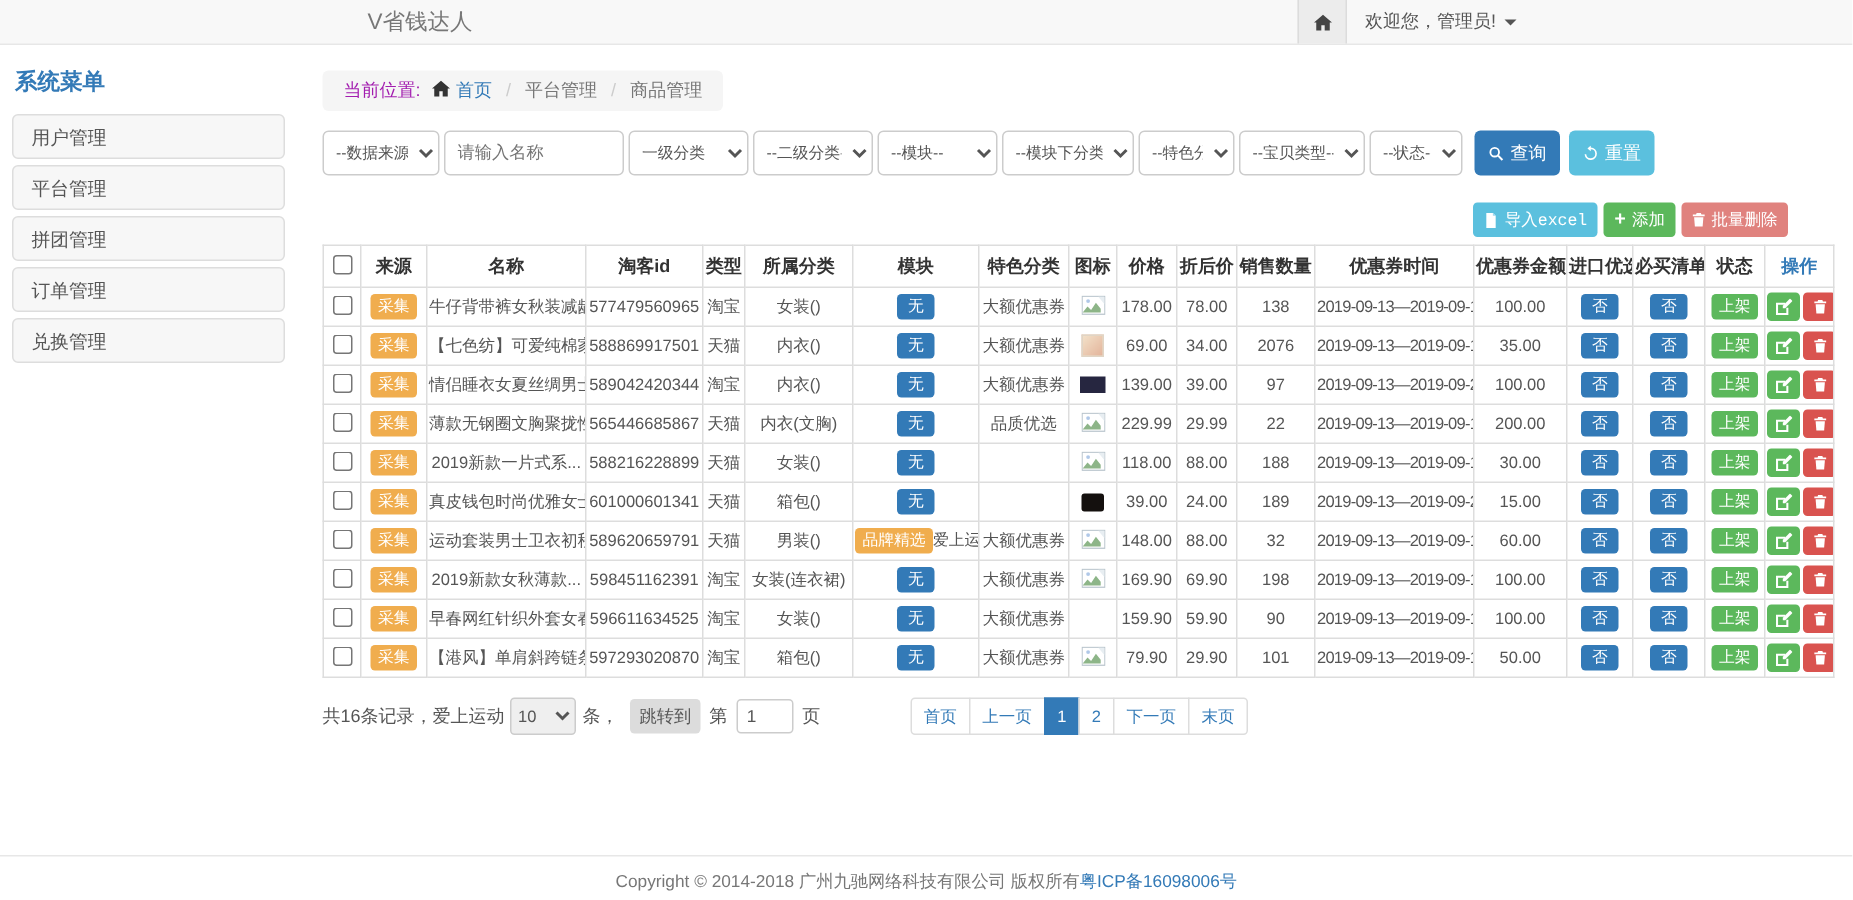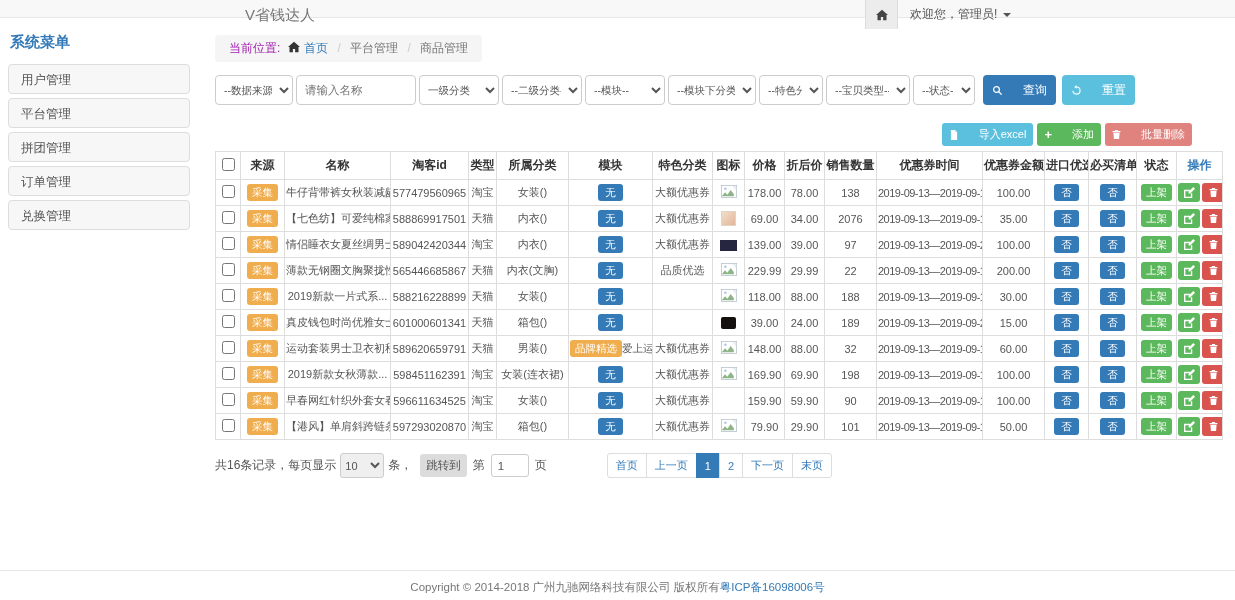--- a/index.html
+++ b/index.html
@@ -2,21 +2,21 @@
 <html><head>
 <meta charset="utf-8">
 <style>
   * { box-sizing: border-box; margin: 0; padding: 0; }
   html,body { width:1235px; height:600px; }
   body {
     font-family: "Liberation Sans", "DejaVu Sans", sans-serif;
     background:#fff; color:#555; overflow:hidden; position:relative;
   }
   
-  .topbar { height:18px; background:#f8f8f8; border-bottom:1px solid #e7e7e7; position:relative; }
+  .topbar { height:30px; background:#f8f8f8; border-bottom:1px solid #e7e7e7; position:relative; }
   .brand { position:absolute; left:245px; top:0; line-height:30px; font-size:15px; color:#777; }
   .topbar-right { position:absolute; left:865px; top:0; height:29px; display:flex; align-items:center; }
   .home-btn { width:33px; height:29px; display:flex; align-items:center; justify-content:center;
     background:#ececec; border-left:1px solid #dcdcdc; border-right:1px solid #dcdcdc; cursor:pointer; color:#444; }
   .welcome { font-size:12px; color:#555; padding:0 12px; display:flex; align-items:center; gap:6px; cursor:pointer; }
   .caret { width:0; height:0; border-left:4px solid transparent; border-right:4px solid transparent; border-top:4px solid #555; }
   
   .layout { display:flex; height:540px; overflow:hidden; }
   
   .sidebar { width:182px; margin-left:8px; padding-top:13px; flex:none; }
@@ -38,21 +38,21 @@
   .breadcrumb .crumb { color:#777; }
   
   .filters { display:flex; margin-top:13px; gap:3px; align-items:center; }
   .f-sel, .f-input { height:30px; border:1px solid #ccc; border-radius:4px; font-size:10.5px; color:#555;
     background:#fff; padding:0 4px; font-family:inherit; }
   .f-input { width:120px; padding:0 8px; font-size:11.5px; }
   .f-data-source{width:78px} .f-level1-category{width:80px} .f-level2-category{width:80px}
   .f-module{width:80px} .f-module-sub-category{width:88px} .f-feature-category{width:64px}
   .f-item-type{width:84px} .f-status{width:62px}
   .btn { border:none; border-radius:4px; color:#fff; font-size:12px; height:30px; display:inline-flex;
-    align-items:center; gap:20px; padding:0 9px; cursor:pointer; font-family:Liberation Sans, sans-serif; }
+    align-items:center; gap:4px; padding:0 9px; cursor:pointer; font-family:Liberation Mono, monospace; }
   .btn-search { background:#337ab7; margin-left:5px; }
   .btn-reset { background:#5bc0de; margin-left:3px; }
   
   .actions { display:flex; justify-content:flex-end; gap:4px; margin-top:18px; margin-right:30px; }
   .actions .btn { height:23px; font-size:11px; padding:0 7px; border-radius:3px; }
   .btn-import { background:#5bc0de; }
   .btn-add { background:#5cb85c; }
   .btn-add .plus { font-weight:bold; font-size:13px; line-height:1; }
   .btn-batch-delete { background:#e0827e; }
   
@@ -621,21 +621,21 @@
                     <path d="M5.5 0h5l.7 1.8H15v2H1v-2h3.8z"></path>
                     <path d="M2.5 5h11l-.9 11H3.4z"></path>
                   </svg>
                 </span>
               </button></td>
           </tr>
         </tbody>
     </table>
 
     <div class="pagination-row">
-      <span>共16条记录，每页显示</span>
+      <span>共16条记录，爱上运动</span>
       <select class="page-size-select">
         <option>10</option>
       </select>
       <span>条，</span>
       <span class="jump-btn">跳转到</span>
       <span>第</span>
       <input class="page-input" value="1" style="">
       <span>页</span>
       <div class="pager">
           <button class="pager-btn">首页</button>

